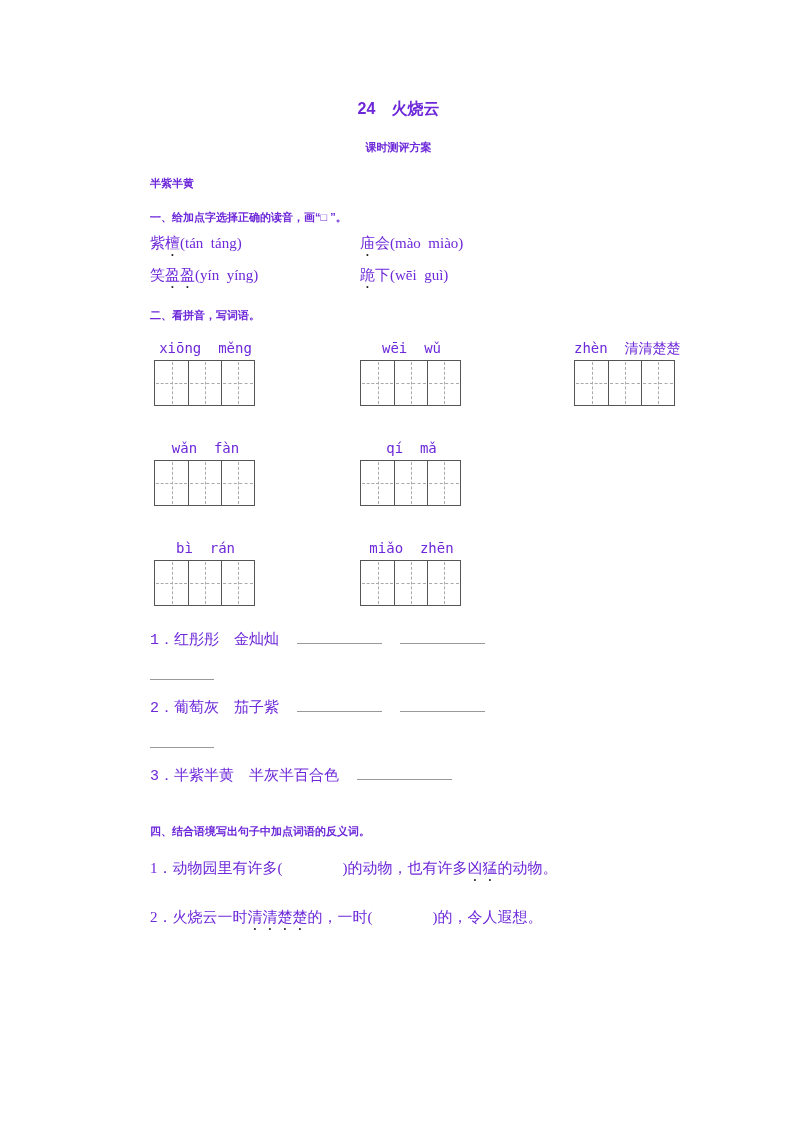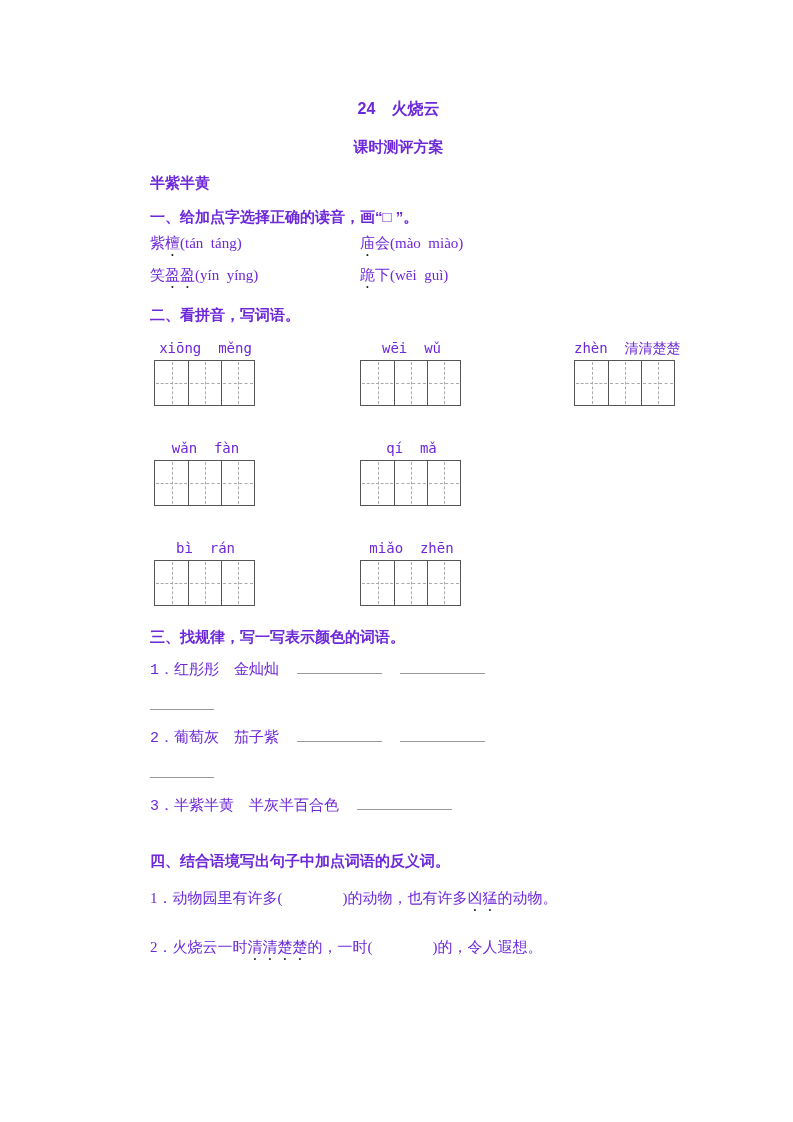--- a/index.html
+++ b/index.html
@@ -12,21 +12,21 @@
     padding:98px 146px 0 150px;
     font-family:"Liberation Serif","DejaVu Serif",serif;
     font-size:15px;
     color:#6d28d9;
     overflow:hidden;
   }
   .center { text-align:center; }
   .hd {
     font-family:"Liberation Sans","DejaVu Sans",sans-serif;
     font-weight:bold;
-    font-size:15px;
+    font-size:11px;
     line-height:22px;
   }
   .title { font-size:16px; }
   .subtitle { margin-top:16px; }
   .module { margin-top:14px; }
   .sec-heading { margin-top:12px; }
   .line { line-height:30px; }
   .two-col { position:relative; }
   .col2 { position:absolute; left:210px; top:0; }
   .dot-under {
@@ -146,21 +146,20 @@
     <div class="pin-block p0">
       <span class="pin-label">bì  rán</span>
       <div class="tian-grid">
           <div class="cell"></div>
           <div class="cell"></div>
           <div class="cell"></div>
         </div>
     </div>
   </div>
 
-  <div class="hd sec-heading">三、找规律，写一写表示颜色的词语。</div>
 
   <div class="line sec3-item">
     <span>1．红彤彤　金灿灿</span><span><span class="blank"></span><span class="blank"></span></span>
   </div>
   <div class="carry-line"><span><span class="blank"></span></span></div>
 
   <div class="line sec3-item">
     <span>2．葡萄灰　茄子紫</span><span><span class="blank"></span><span class="blank"></span></span>
   </div>
   <div class="carry-line"><span><span class="blank"></span></span></div>

